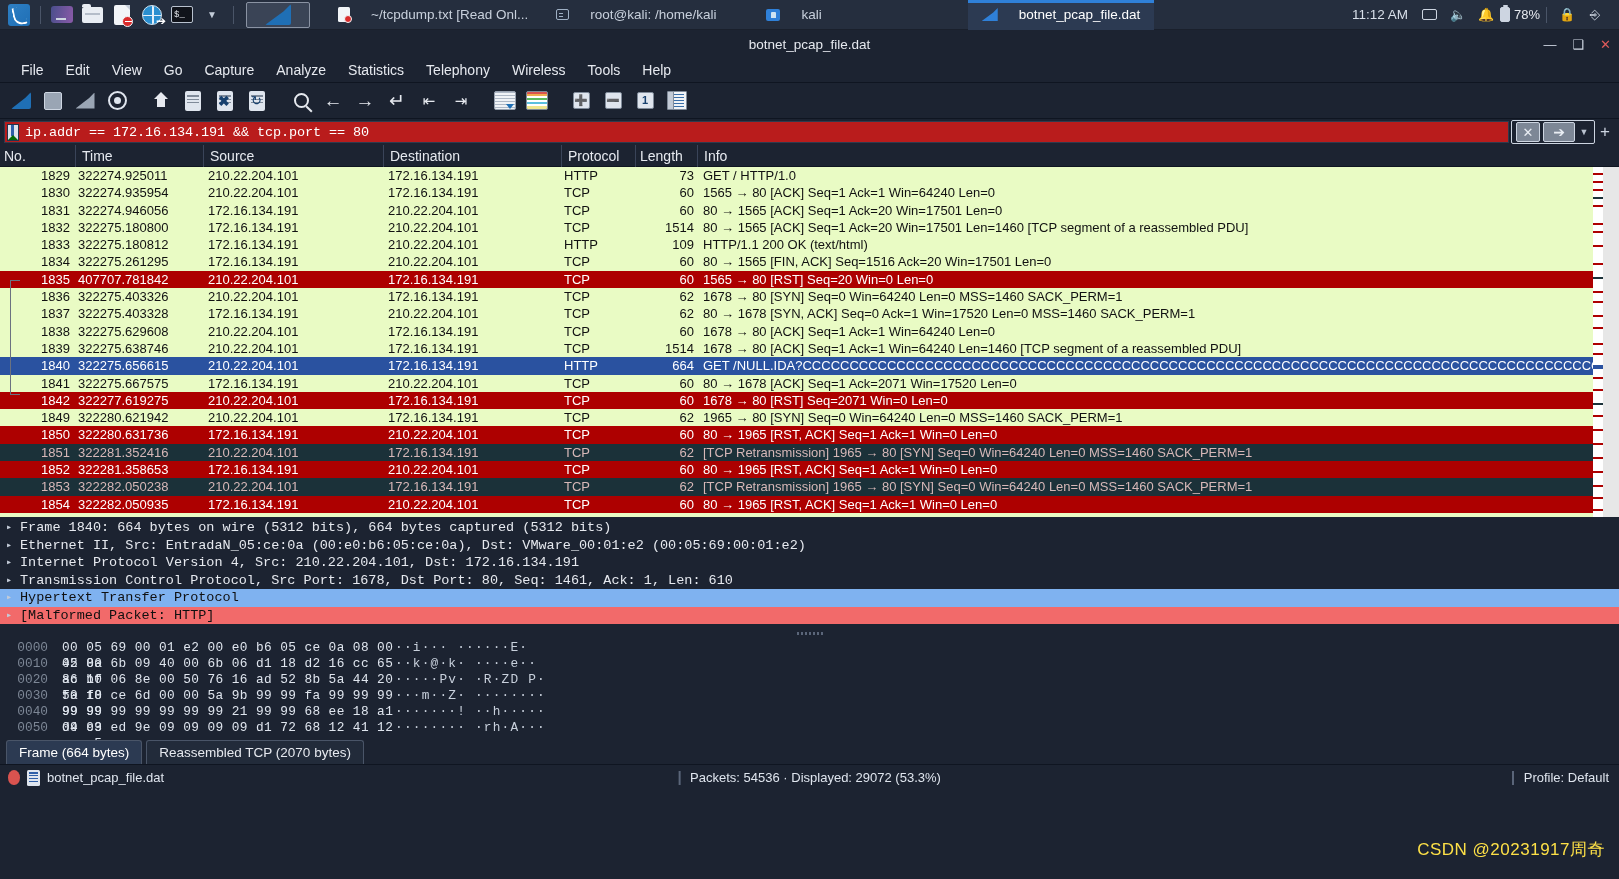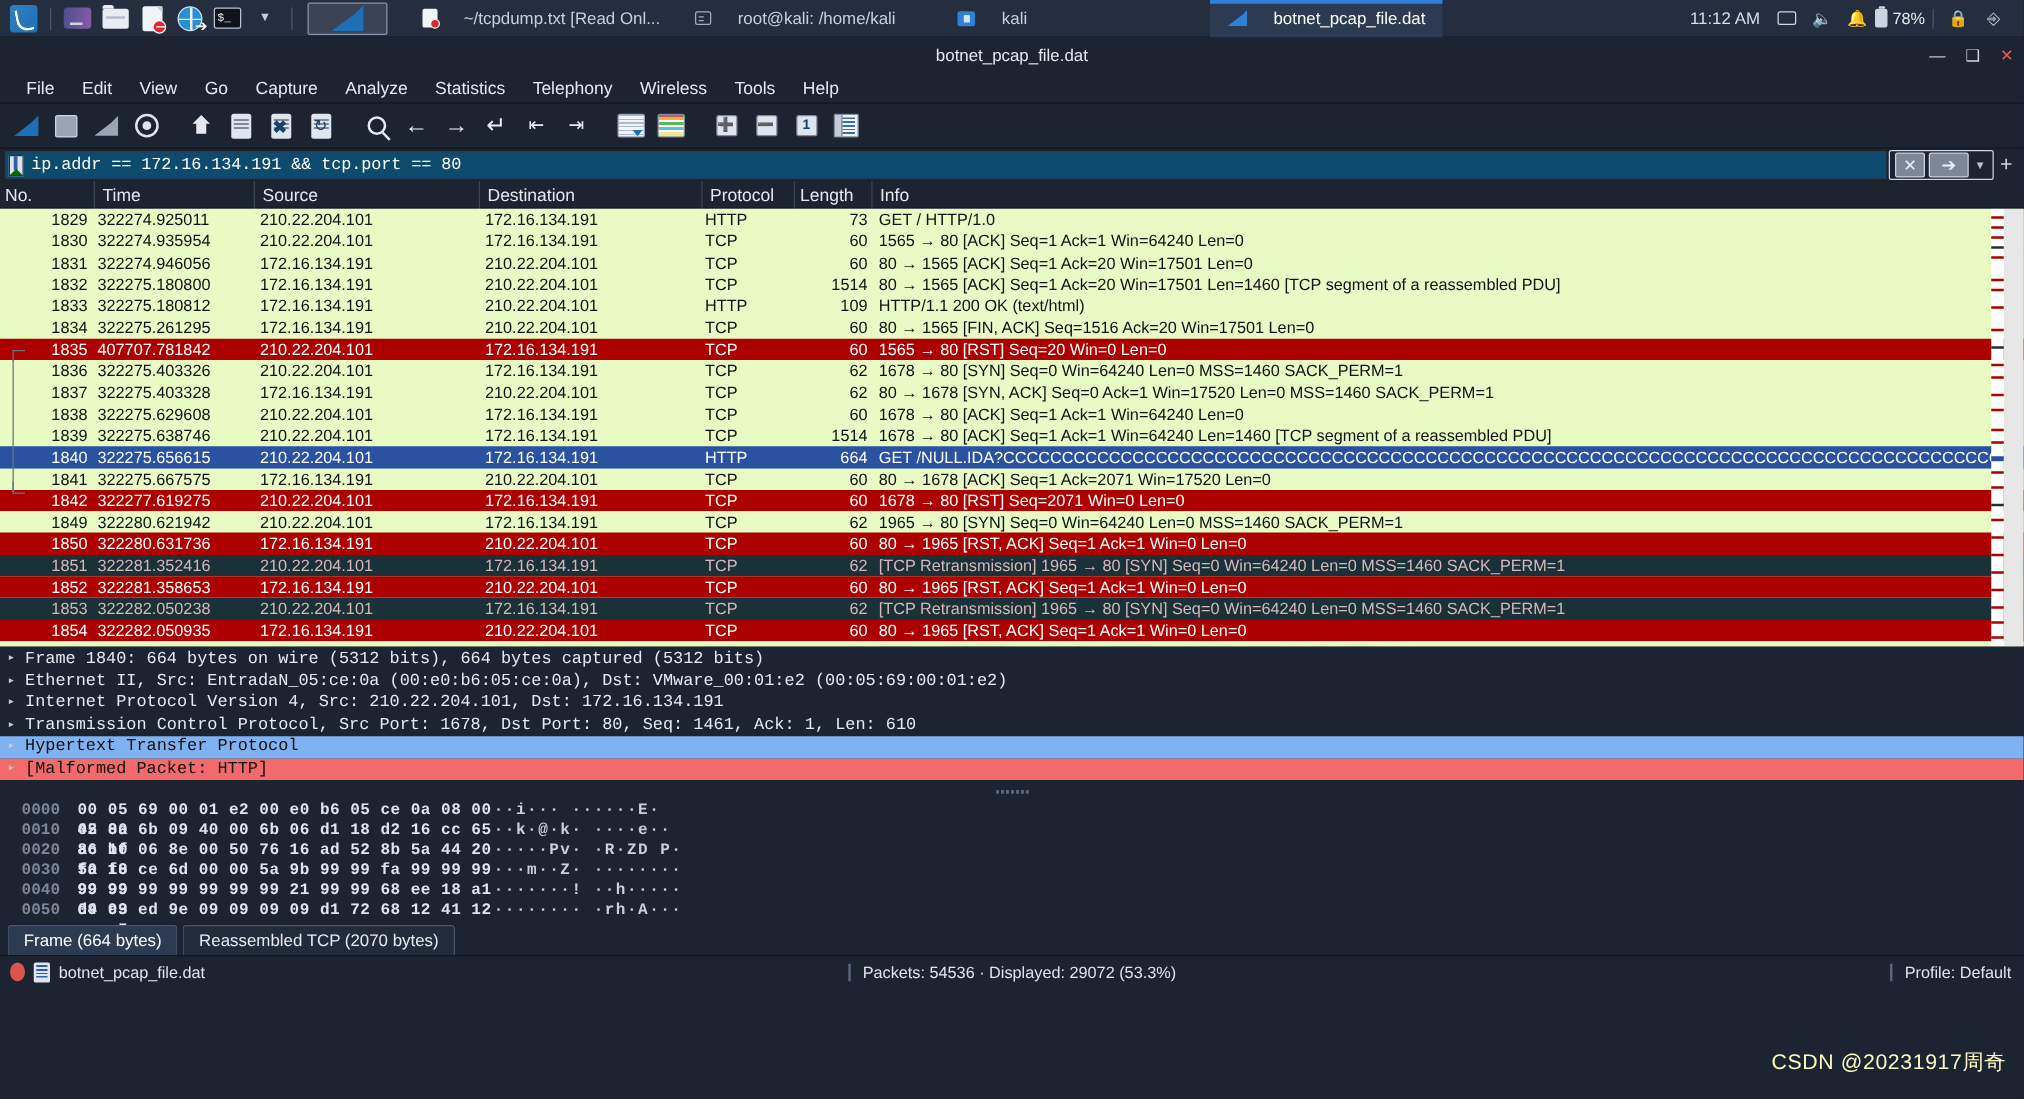--- a/index.html
+++ b/index.html
@@ -131,21 +131,21 @@
   .boxbtn{width:17px;height:17px;background:#dfe5ee;border:1px solid #7f8a99;border-radius:2px;
     color:#17406e;font-size:11px;font-weight:bold;display:flex;align-items:center;justify-content:center;line-height:1;}
   .gridicon{width:20px;height:19px;background:#f0f3f7;border:1px solid #7f8a99;border-radius:1px;position:relative;overflow:hidden;}
   .gridicon::before{content:"";position:absolute;left:0;top:0;bottom:0;width:5px;background:#c2cad6;border-right:1px solid #7f8a99;}
   .gridicon::after{content:"";position:absolute;left:6px;top:2px;right:2px;height:15px;
     background:repeating-linear-gradient(to bottom,#3a6ea8 0 1.4px,transparent 1.4px 3px);}
 
   
   #filterbar{height:26px;background:#1c2331;display:flex;align-items:center;padding:0 4px;gap:0;}
   #filter-input{
-    flex:1; height:22px; background:#0c4a6e; border:1px solid #2f3a4d;
+    flex:1; height:22px; background:#b91c1c; border:1px solid #2f3a4d;
     display:flex;align-items:center; padding-left:2px; position:relative;
   }
   .bookmark{width:12px;height:17px;background:#dde3ec;border:1px solid #23354d;position:relative;margin-right:6px;}
   .bookmark::after{content:"";position:absolute;left:0;right:0;bottom:0;border-width:0 5px 5px 5px;border-style:solid;border-color:transparent transparent #046a04 transparent;}
   .bookmark::before{content:"";position:absolute;left:3px;top:0;bottom:4px;width:3px;background:#2f5fa8;}
   #filter-text{color:#fff;font-size:13.5px;letter-spacing:-0.1px;}
   .fbtn{width:24px;height:20px;background:#7d8796;border:1px solid #cdd5e1;border-radius:2px;
     display:flex;align-items:center;justify-content:center;color:#e9edf3;font-size:13px;margin-left:3px;}
   .fbtn.arrowbtn{width:32px;font-size:14px;}
   .fdrop{width:18px;height:20px;display:flex;align-items:center;justify-content:center;color:#b9c2cf;font-size:9px;}
@@ -189,41 +189,41 @@
     font-family:"Liberation Mono","DejaVu Sans Mono",monospace;color:#e6e9ef;padding-left:6px;}
   .drow .tw{width:14px;color:#c4ccd8;font-size:10px;}
   .drow.sel{background:#7fb2f0;color:#101010;}
   .drow.malformed{background:#f26a6a;color:#101010;}
   #splitter{height:10px;background:#1c2331;display:flex;align-items:center;justify-content:center;}
   #splitter .grip{width:26px;height:3px;background:repeating-linear-gradient(to right,#5a6579 0 2px,transparent 2px 4px);}
 
   
   #bytes{background:#1c2331;padding-top:2px;}
   .brow{height:16px;line-height:16px;font-size:12.8px;display:flex;
-    font-family:"Liberation Mono","DejaVu Sans Mono",monospace;color:#dfe5ee;font-weight:bold;}
+    font-family:"Liberation Mono","DejaVu Sans Mono",monospace;color:#dfe5ee;}
   .boff{width:62px;text-align:right;padding-right:14px;color:#7d8796;}
   .bhex{width:333px;letter-spacing:0.4px;}
   .basc{color:#c8d0dc;letter-spacing:1.2px;}
 
   
   #tabbar{height:28px;background:#1c2331;display:flex;align-items:flex-end;padding-left:6px;gap:4px;}
   .tab{height:24px;line-height:23px;padding:0 12px;border:1px solid #4a5568;border-bottom:none;
     border-radius:3px 3px 0 0;font-size:13.5px;color:#e6e9ef;background:#222b3a;}
   .tab.active{background:#2c3a52;color:#fff;}
   #statusbar{height:26px;background:#1c2331;border-top:1px solid #0f1521;display:flex;align-items:center;
     font-size:13px;color:#dfe5ee;position:relative;}
   #sb-left{display:flex;align-items:center;gap:7px;padding-left:8px;}
   .exp-dot{width:12px;height:15px;border-radius:50% 50% 48% 48%;background:#d9534f;}
   .exp-note{width:13px;height:16px;background:#dfe5ee;border-radius:1.5px;position:relative;}
   .exp-note::after{content:"";position:absolute;left:2px;top:2px;width:9px;height:10px;
     background:repeating-linear-gradient(to bottom,#2f5fa8 0 1.5px,transparent 1.5px 3px);}
   #sb-mid{position:absolute;left:50%;transform:translateX(-50%);display:flex;align-items:center;gap:10px;}
   #sb-right{position:absolute;right:10px;display:flex;align-items:center;gap:10px;}
   .dotsep{width:2px;height:14px;background:#5a6579;}
-  #watermark{position:absolute;right:14px;bottom:18px;color:#fef9c3;font-size:17px;letter-spacing:0.5px;
+  #watermark{position:absolute;right:14px;bottom:18px;color:#fde047;font-size:17px;letter-spacing:0.5px;
     font-family:"Liberation Sans",sans-serif;pointer-events:none;}
 </style>
 </head>
 <body>
 
 <div id="taskbar">
   <div class="tb-left">
     <div class="tb-icon">
         <div class="kali-dragon"></div>
       </div>

